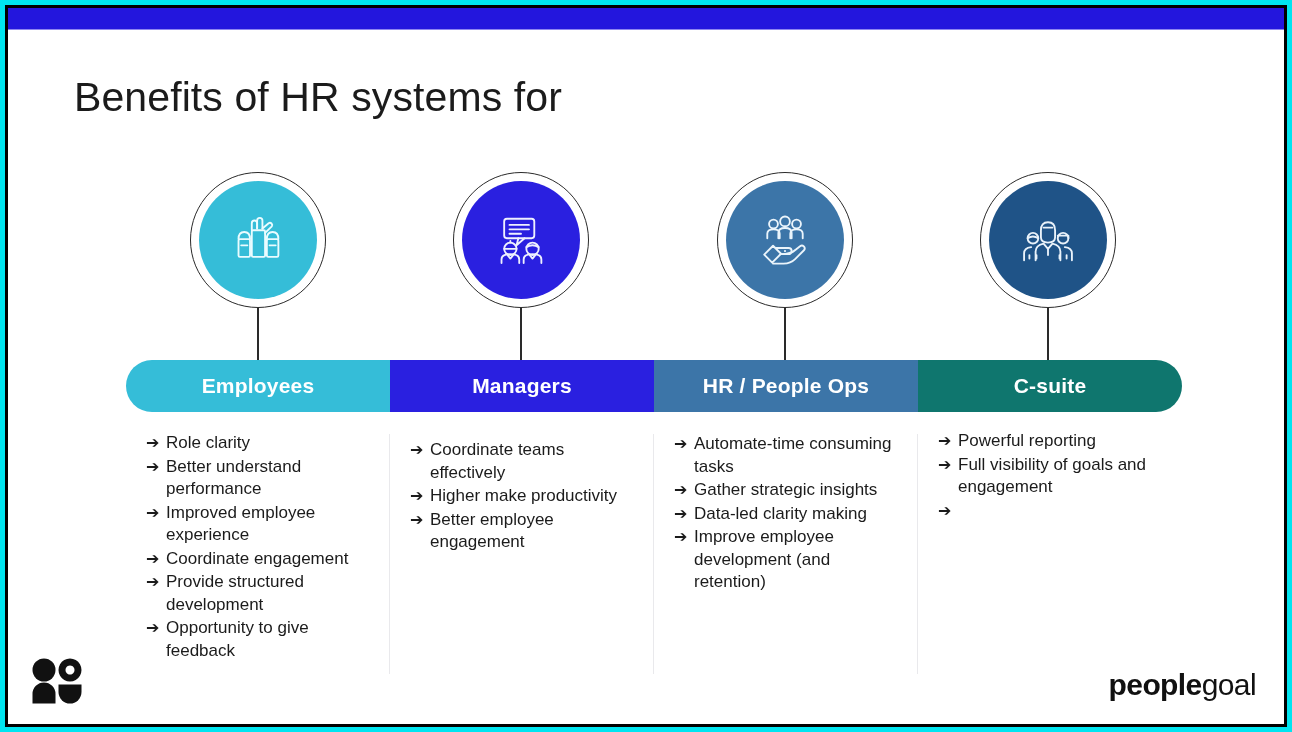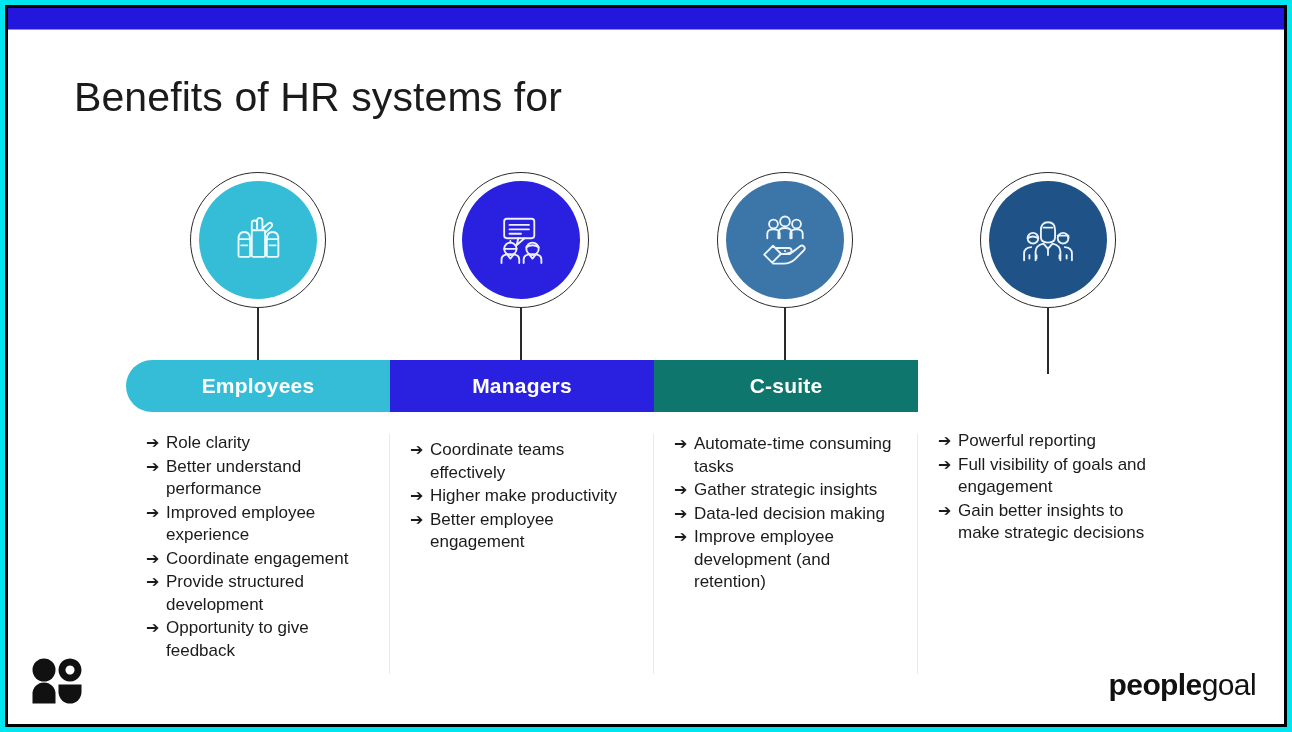--- a/index.html
+++ b/index.html
@@ -248,20 +248,23 @@
           <div class="connector-line" style="left: 1039px;"></div>
         </div>
 
       <div id="category-bar">
           <div class="category-cell" style="background: rgb(53, 189, 216); width: 264px;">
             <span>Employees</span>
           </div>
           <div class="category-cell" style="background: rgb(42, 32, 224); width: 264px;">
             <span>Managers</span>
           </div>
+          <div class="category-cell" style="background: rgb(60, 117, 168); width: 264px;">
+            <span>HR / People Ops</span>
+          </div>
           <div class="category-cell" style="background: #0f766e; width: 264px;">
             <span>C-suite</span>
           </div>
         </div>
 
       <div id="columns-area">
           <div class="list-column" style="width: 264px; padding-top: 2px;">
             <div class="benefit-item">
               <span class="benefit-arrow">➔</span>
               <span class="benefit-text" style="max-width: 204px;">Role clarity</span>
@@ -307,40 +310,39 @@
             <div class="benefit-item">
               <span class="benefit-arrow">➔</span>
               <span class="benefit-text" style="max-width: 204px;">Automate-time consuming tasks</span>
             </div>
             <div class="benefit-item">
               <span class="benefit-arrow">➔</span>
               <span class="benefit-text" style="max-width: 204px;">Gather strategic insights</span>
             </div>
             <div class="benefit-item">
               <span class="benefit-arrow">➔</span>
-              <span class="benefit-text" style="max-width: 204px;">Data-led decision making</span>
+              <span class="benefit-text" style="max-width: 204px;">Data-led clarity making</span>
             </div>
             <div class="benefit-item">
               <span class="benefit-arrow">➔</span>
               <span class="benefit-text" style="max-width: 204px;">Improve employee development (and retention)</span>
             </div>
             <div class="col-divider"></div>
           </div>
           <div class="list-column" style="width: 264px; padding-top: 0px;">
             <div class="benefit-item">
               <span class="benefit-arrow">➔</span>
               <span class="benefit-text" style="max-width: 204px;">Powerful reporting</span>
             </div>
             <div class="benefit-item">
               <span class="benefit-arrow">➔</span>
               <span class="benefit-text" style="max-width: 204px;">Full visibility of goals and engagement</span>
             </div>
             <div class="benefit-item">
               <span class="benefit-arrow">➔</span>
-              <span class="benefit-text" style="max-width: 204px;">Gain better insights to make strategic decisions</span>
             </div>
           </div>
         </div>
 
       <div id="brand-logo-mark">
         <svg viewBox="0 0 50 46" width="50" height="46" aria-hidden="true">
           <circle cx="12" cy="12" r="11.5" fill="#111111"></circle>
           <path d="M38 0.5 A11.5 11.5 0 1 1 37.99 0.5 Z M38 7.5 A4.5 4.5 0 1 0 38.01 7.5 Z" fill="#111111" fill-rule="evenodd"></path>
           <path d="M0.5 45.5 L0.5 36 A11.5 11.5 0 0 1 23.5 36 L23.5 45.5 Z" fill="#111111"></path>
           <path d="M26.5 26.5 L49.5 26.5 L49.5 34 A11.5 11.5 0 0 1 26.5 34 Z" fill="#111111"></path>

